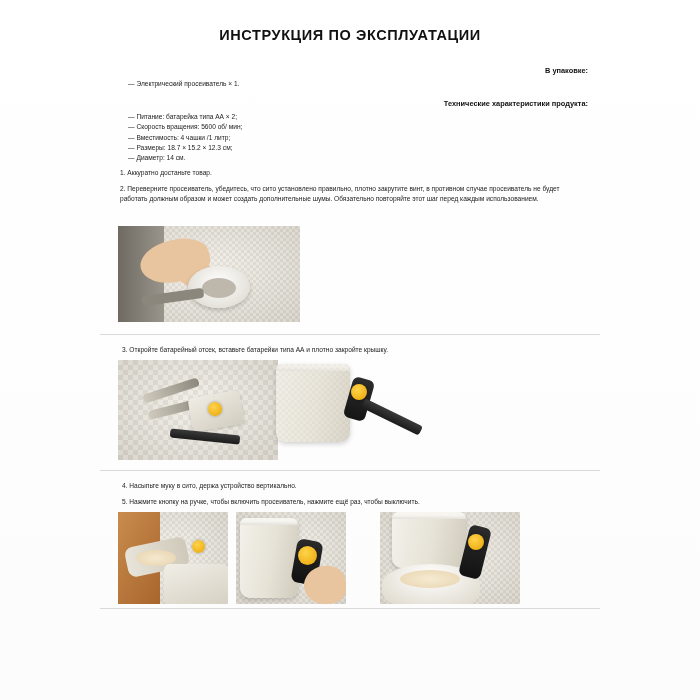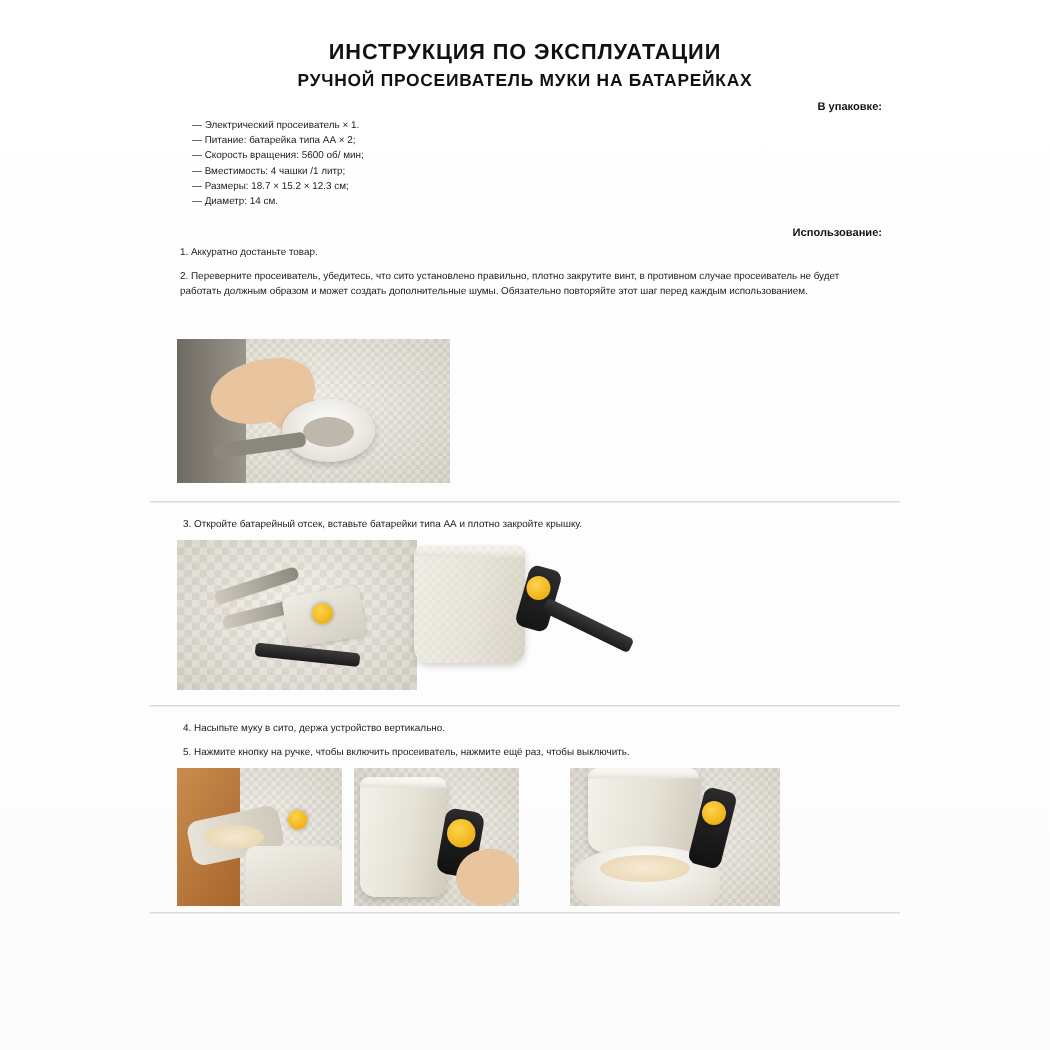--- a/index.html
+++ b/index.html
@@ -144,34 +144,33 @@
   }
 </style>
 </head>
 <body>
 
 <div class="page">
   <div class="sheet"></div>
 
   <div class="header">
     <div class="title1">ИНСТРУКЦИЯ ПО ЭКСПЛУАТАЦИИ</div>
-    <div class="title2">РУЧНОЙ ПРОСЕИВАТЕЛЬ МУКИ НА БАТАРЕЙКАХ</div>
   </div>
 
   <div class="content">
     <div class="sect-head">В упаковке:</div>
     <div class="line dash">— Электрический просеиватель × 1.</div>
 
+    <div class="sect-head">Технические характеристики продукта:</div>
     <div class="line dash">— Питание: батарейка типа АА × 2;</div>
     <div class="line dash">— Скорость вращения: 5600 об/ мин;</div>
     <div class="line dash">— Вместимость: 4 чашки /1 литр;</div>
     <div class="line dash">— Размеры: 18.7 × 15.2 × 12.3 см;</div>
     <div class="line dash">— Диаметр: 14 см.</div>
 
-    <div class="sect-head">Использование:</div>
 
     <div class="num">
       <span>1.</span>
       <span class="body">Аккуратно достаньте товар.</span>
     </div>
 
     <div class="num">
       <span>2.</span>
       <span class="body">Переверните просеиватель, убедитесь, что сито установлено правильно, плотно закрутите винт, в противном случае просеиватель не будет работать должным образом и может создать дополнительные шумы. Обязательно повторяйте этот шаг перед каждым использованием.</span>
     </div>

